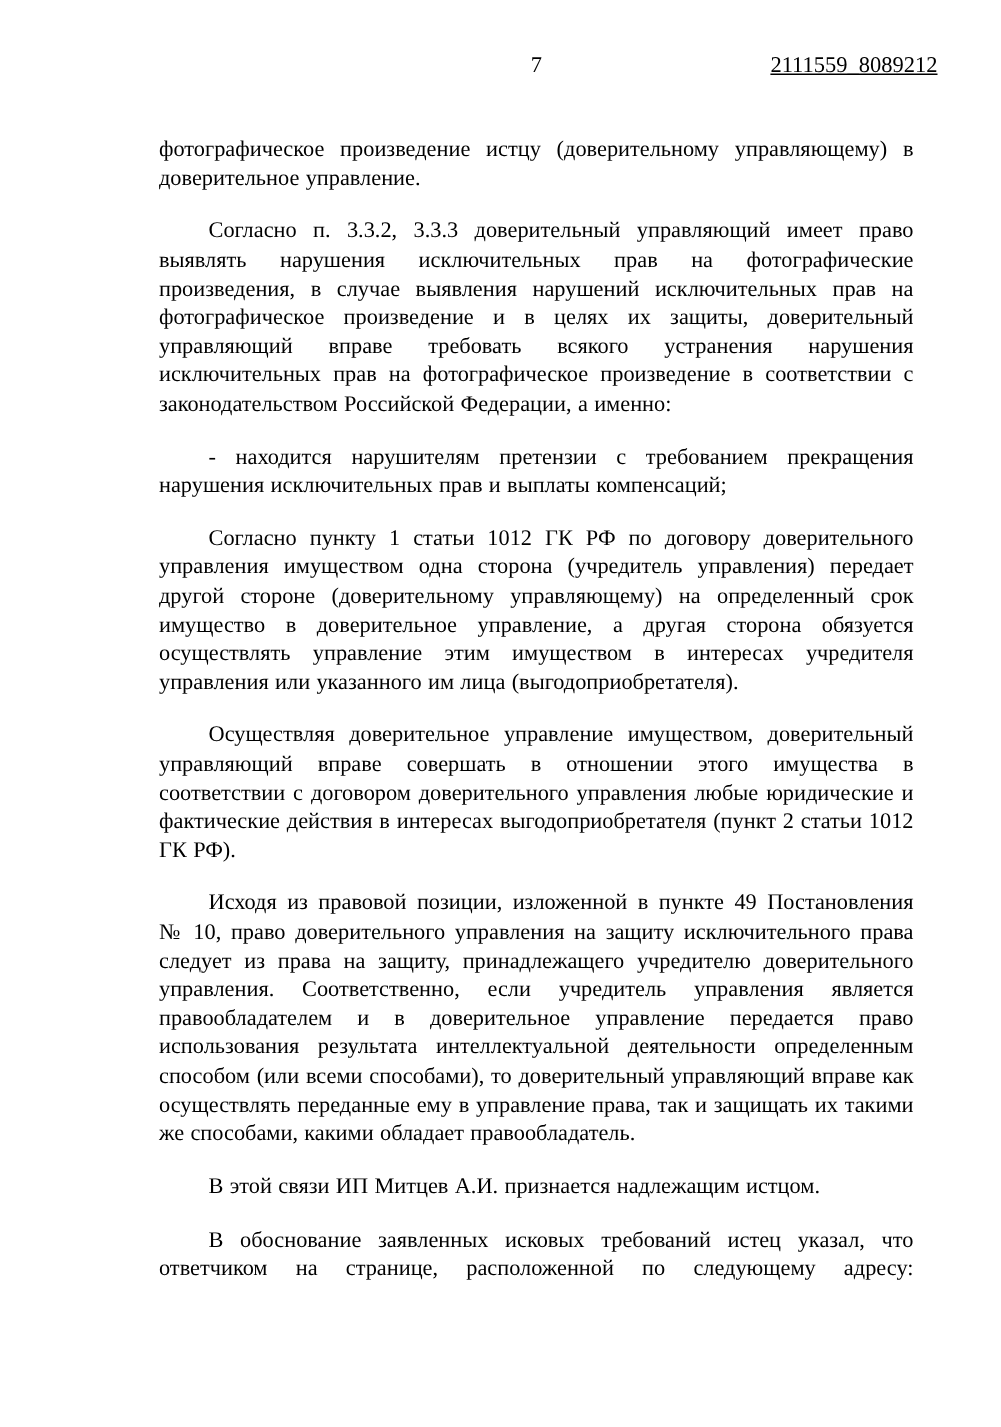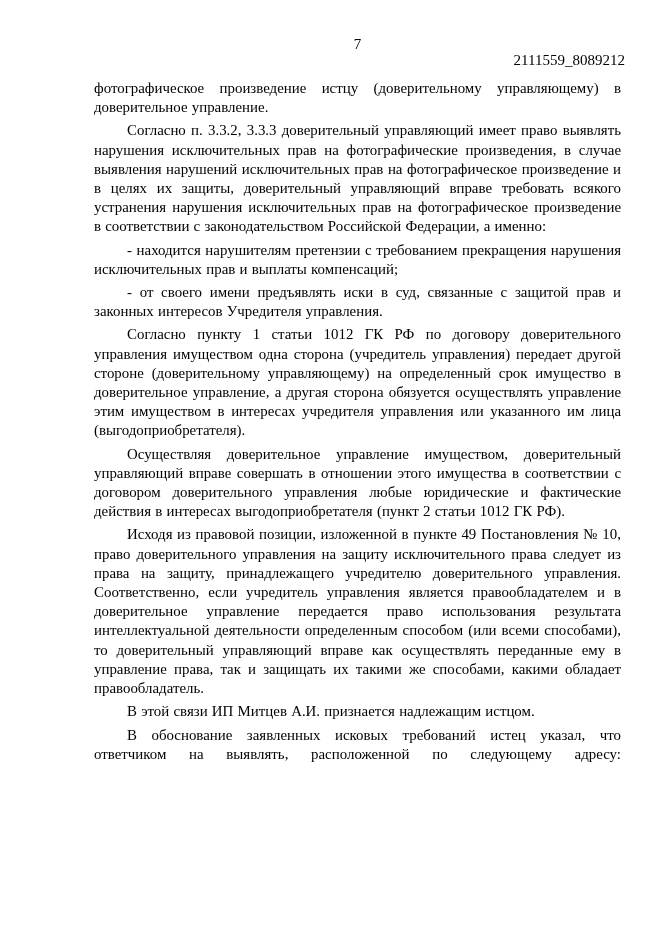--- a/index.html
+++ b/index.html
@@ -31,34 +31,35 @@
   }
   .page-number {
     position: absolute;
     left: 0;
     right: 0;
     text-align: center;
   }
   .doc-id {
     position: absolute;
     right: 0;
-    top: 16px;
+    top: 0;
     white-space: nowrap;
+    text-decoration: underline;
   }
   .document-body {
     position: absolute;
     top: 75px;
     left: 90px;
     width: 535px;
     font-size: 14.9px;
     line-height: 19.2px;
     text-align: justify;
   }
   .document-body p {
-    margin: 4px;
+    margin: 16px;
     padding: 0;
     text-indent: 33px;
     word-spacing: 0.5px;
   }
   .document-body p.no-indent {
     text-indent: 0;
   }
   .document-body p.justify-last {
     text-align-last: justify;
   }
@@ -68,20 +69,19 @@
 
 <div class="page">
   <div class="page-header">
     <span class="page-number">7</span>
     <span class="doc-id">2111559_8089212</span>
   </div>
   <div class="document-body">
       <p class="no-indent">фотографическое произведение истцу (доверительному управляющему) в доверительное управление.</p>
       <p>Согласно п. 3.3.2, 3.3.3 доверительный управляющий имеет право выявлять нарушения исключительных прав на фотографические произведения, в случае выявления нарушений исключительных прав на фотографическое произведение и в целях их защиты, доверительный управляющий вправе требовать всякого устранения нарушения исключительных прав на фотографическое произведение в соответствии с законодательством Российской Федерации, а именно:</p>
       <p>- находится нарушителям претензии с требованием прекращения нарушения исключительных прав и выплаты компенсаций;</p>
-      <p>- от своего имени предъявлять иски в суд, связанные с защитой прав и законных интересов Учредителя управления.</p>
       <p>Согласно пункту 1 статьи 1012 ГК РФ по договору доверительного управления имуществом одна сторона (учредитель управления) передает другой стороне (доверительному управляющему) на определенный срок имущество в доверительное управление, а другая сторона обязуется осуществлять управление этим имуществом в интересах учредителя управления или указанного им лица (выгодоприобретателя).</p>
       <p>Осуществляя доверительное управление имуществом, доверительный управляющий вправе совершать в отношении этого имущества в соответствии с договором доверительного управления любые юридические и фактические действия в интересах выгодоприобретателя (пункт 2 статьи 1012 ГК РФ).</p>
       <p>Исходя из правовой позиции, изложенной в пункте 49 Постановления №&nbsp;10, право доверительного управления на защиту исключительного права следует из права на защиту, принадлежащего учредителю доверительного управления. Соответственно, если учредитель управления является правообладателем и в доверительное управление передается право использования результата интеллектуальной деятельности определенным способом (или всеми способами), то доверительный управляющий вправе как осуществлять переданные ему в управление права, так и защищать их такими же способами, какими обладает правообладатель.</p>
       <p>В этой связи ИП Митцев А.И. признается надлежащим истцом.</p>
-      <p class="justify-last">В обоснование заявленных исковых требований истец указал, что ответчиком на выявлять, расположенной по следующему адресу:</p>
+      <p class="justify-last">В обоснование заявленных исковых требований истец указал, что ответчиком на странице, расположенной по следующему адресу:</p>
     </div>
 </div>
 
 </body></html>

